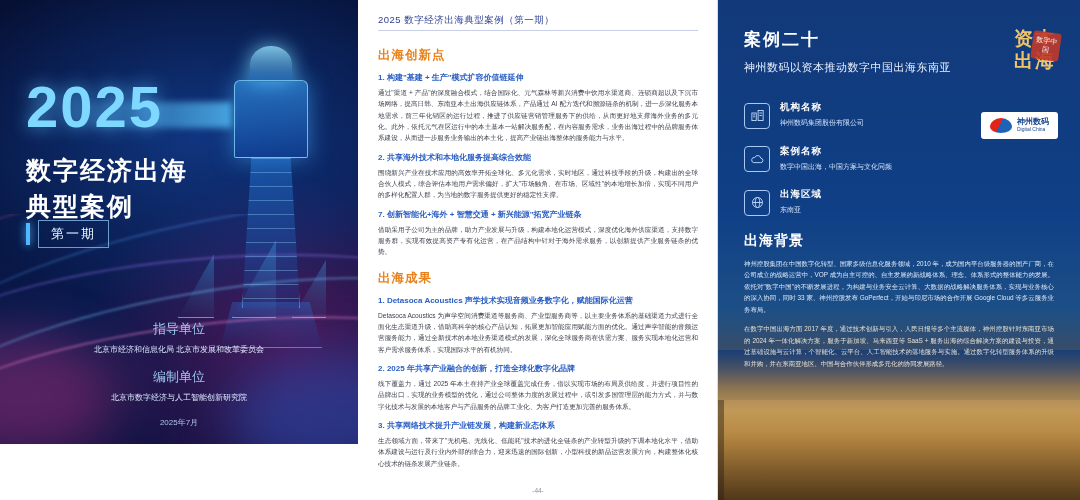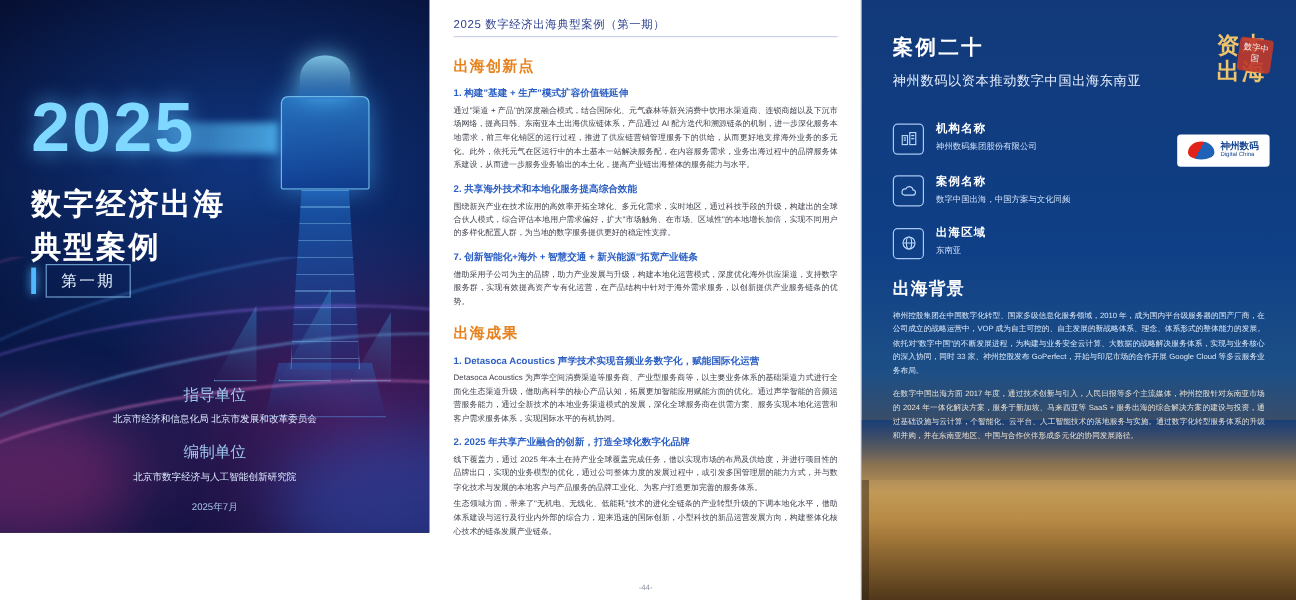--- a/index.html
+++ b/index.html
@@ -307,20 +307,21 @@
 
     <div>
       <div class="tp-sub">1. Detasoca Acoustics 声学技术实现音频业务数字化，赋能国际化运营</div>
       <div class="tp-p">Detasoca Acoustics 为声学空间消费渠道等服务商、产业型服务商等，以主要业务体系的基础渠道力式进行全面化生态渠道升级，借助高科学的核心产品认知，拓展更加智能应用赋能方面的优化。通过声学智能的音频运营服务能力，通过全新技术的本地业务渠道模式的发展，深化全球服务商在供需方案、服务实现本地化运营和客户需求服务体系，实现国际水平的有机协同。</div>
     </div>
     <div>
       <div class="tp-sub">2. 2025 年共享产业融合的创新，打造全球化数字化品牌</div>
       <div class="tp-p">线下覆盖力，通过 2025 年本土在持产业全球覆盖完成任务，借以实现市场的布局及供给度，并进行项目性的品牌出口，实现的业务模型的优化，通过公司整体力度的发展过程中，或引发多国管理层的能力方式，并与数字化技术与发展的本地客户与产品服务的品牌工业化、为客户打造更加完善的服务体系。</div>
     </div>
     <div>
+      <div class="tp-sub">3. 共享网络技术提升产业链发展，构建新业态体系</div>
       <div class="tp-p">生态领域方面，带来了"无机电、无线化、低能耗"技术的进化全链条的产业转型升级的下调本地化水平，借助体系建设与运行及行业内外部的综合力，迎来迅速的国际创新，小型科技的新品运营发展方向，构建整体化核心技术的链条发展产业链条。</div>
     </div>
 
     <div class="tp-pagenum">-44-</div>
     <div class="tp-divider"></div>
   </section>
 
   <section class="casepage">
     <div class="cp-photo"></div>
 

